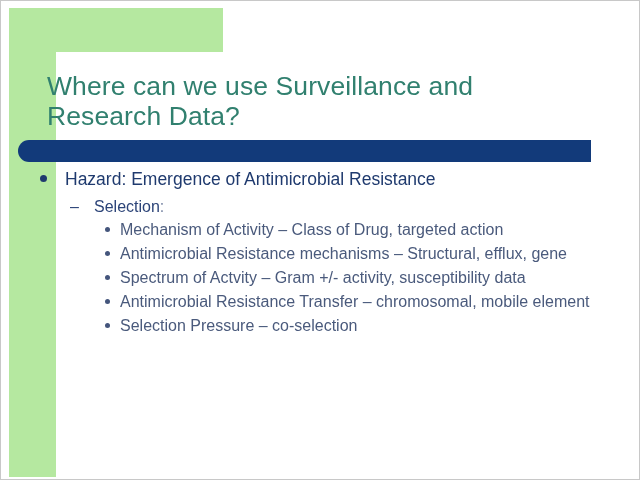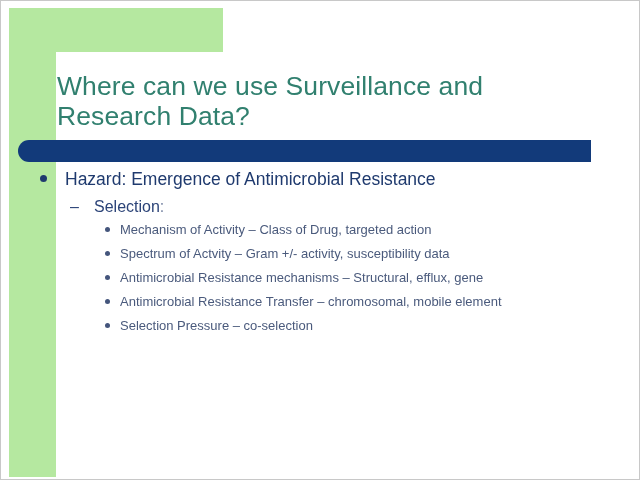--- a/index.html
+++ b/index.html
@@ -44,21 +44,21 @@
     top: 51px;
     width: 584px;
     height: 428px;
     background: #ffffff;
     border-top-left-radius: 26px;
   }
 
   
   .title {
     position: absolute;
-    left: 56px;
+    left: 46px;
     top: 70px;
     width: 540px;
     color: #31806f;
     font-size: 26.5px;
     line-height: 30px;
     letter-spacing: 0.1px;
     white-space: pre-line;
   }
 
   
@@ -114,21 +114,21 @@
     font-size: 16px;
     line-height: 23px;
     color: #2c4478;
   }
   .lvl2 .dim { color: #7b88a6; }
 
   .lvl3 {
     position: relative;
     padding-left: 119px;
     color: #4a5a7c;
-    font-size: 13px;
+    font-size: 16px;
     line-height: 19.5px;
     margin-bottom: 4.5px;
   }
   .lvl3 .mk {
     position: absolute;
     left: 104px;
     top: 7px;
     width: 5px;
     height: 5px;
     border-radius: 50%;
@@ -162,26 +162,26 @@
       <span>Selection</span><span class="dim">:</span>
     </div>
 
     <div class="lvl3">
       <span class="mk"></span>
       <span>Mechanism of Activity – Class of Drug, targeted action</span>
     </div>
 
     <div class="lvl3">
       <span class="mk"></span>
-      <span>Spectrum of Actvity – Gram +/- activity, susceptibility data</span>
+      <span>Antimicrobial Resistance mechanisms – Structural, efflux, gene</span>
     </div>
 
     <div class="lvl3">
       <span class="mk"></span>
-      <span>Antimicrobial Resistance mechanisms – Structural, efflux, gene</span>
+      <span>Spectrum of Actvity – Gram +/- activity, susceptibility data</span>
     </div>
 
     <div class="lvl3 wrap-gap">
       <span class="mk"></span>
       <span>Antimicrobial Resistance Transfer – chromosomal, mobile element</span>
     </div>
 
     <div class="lvl3">
       <span class="mk"></span>
       <span>Selection Pressure – co-selection</span>

